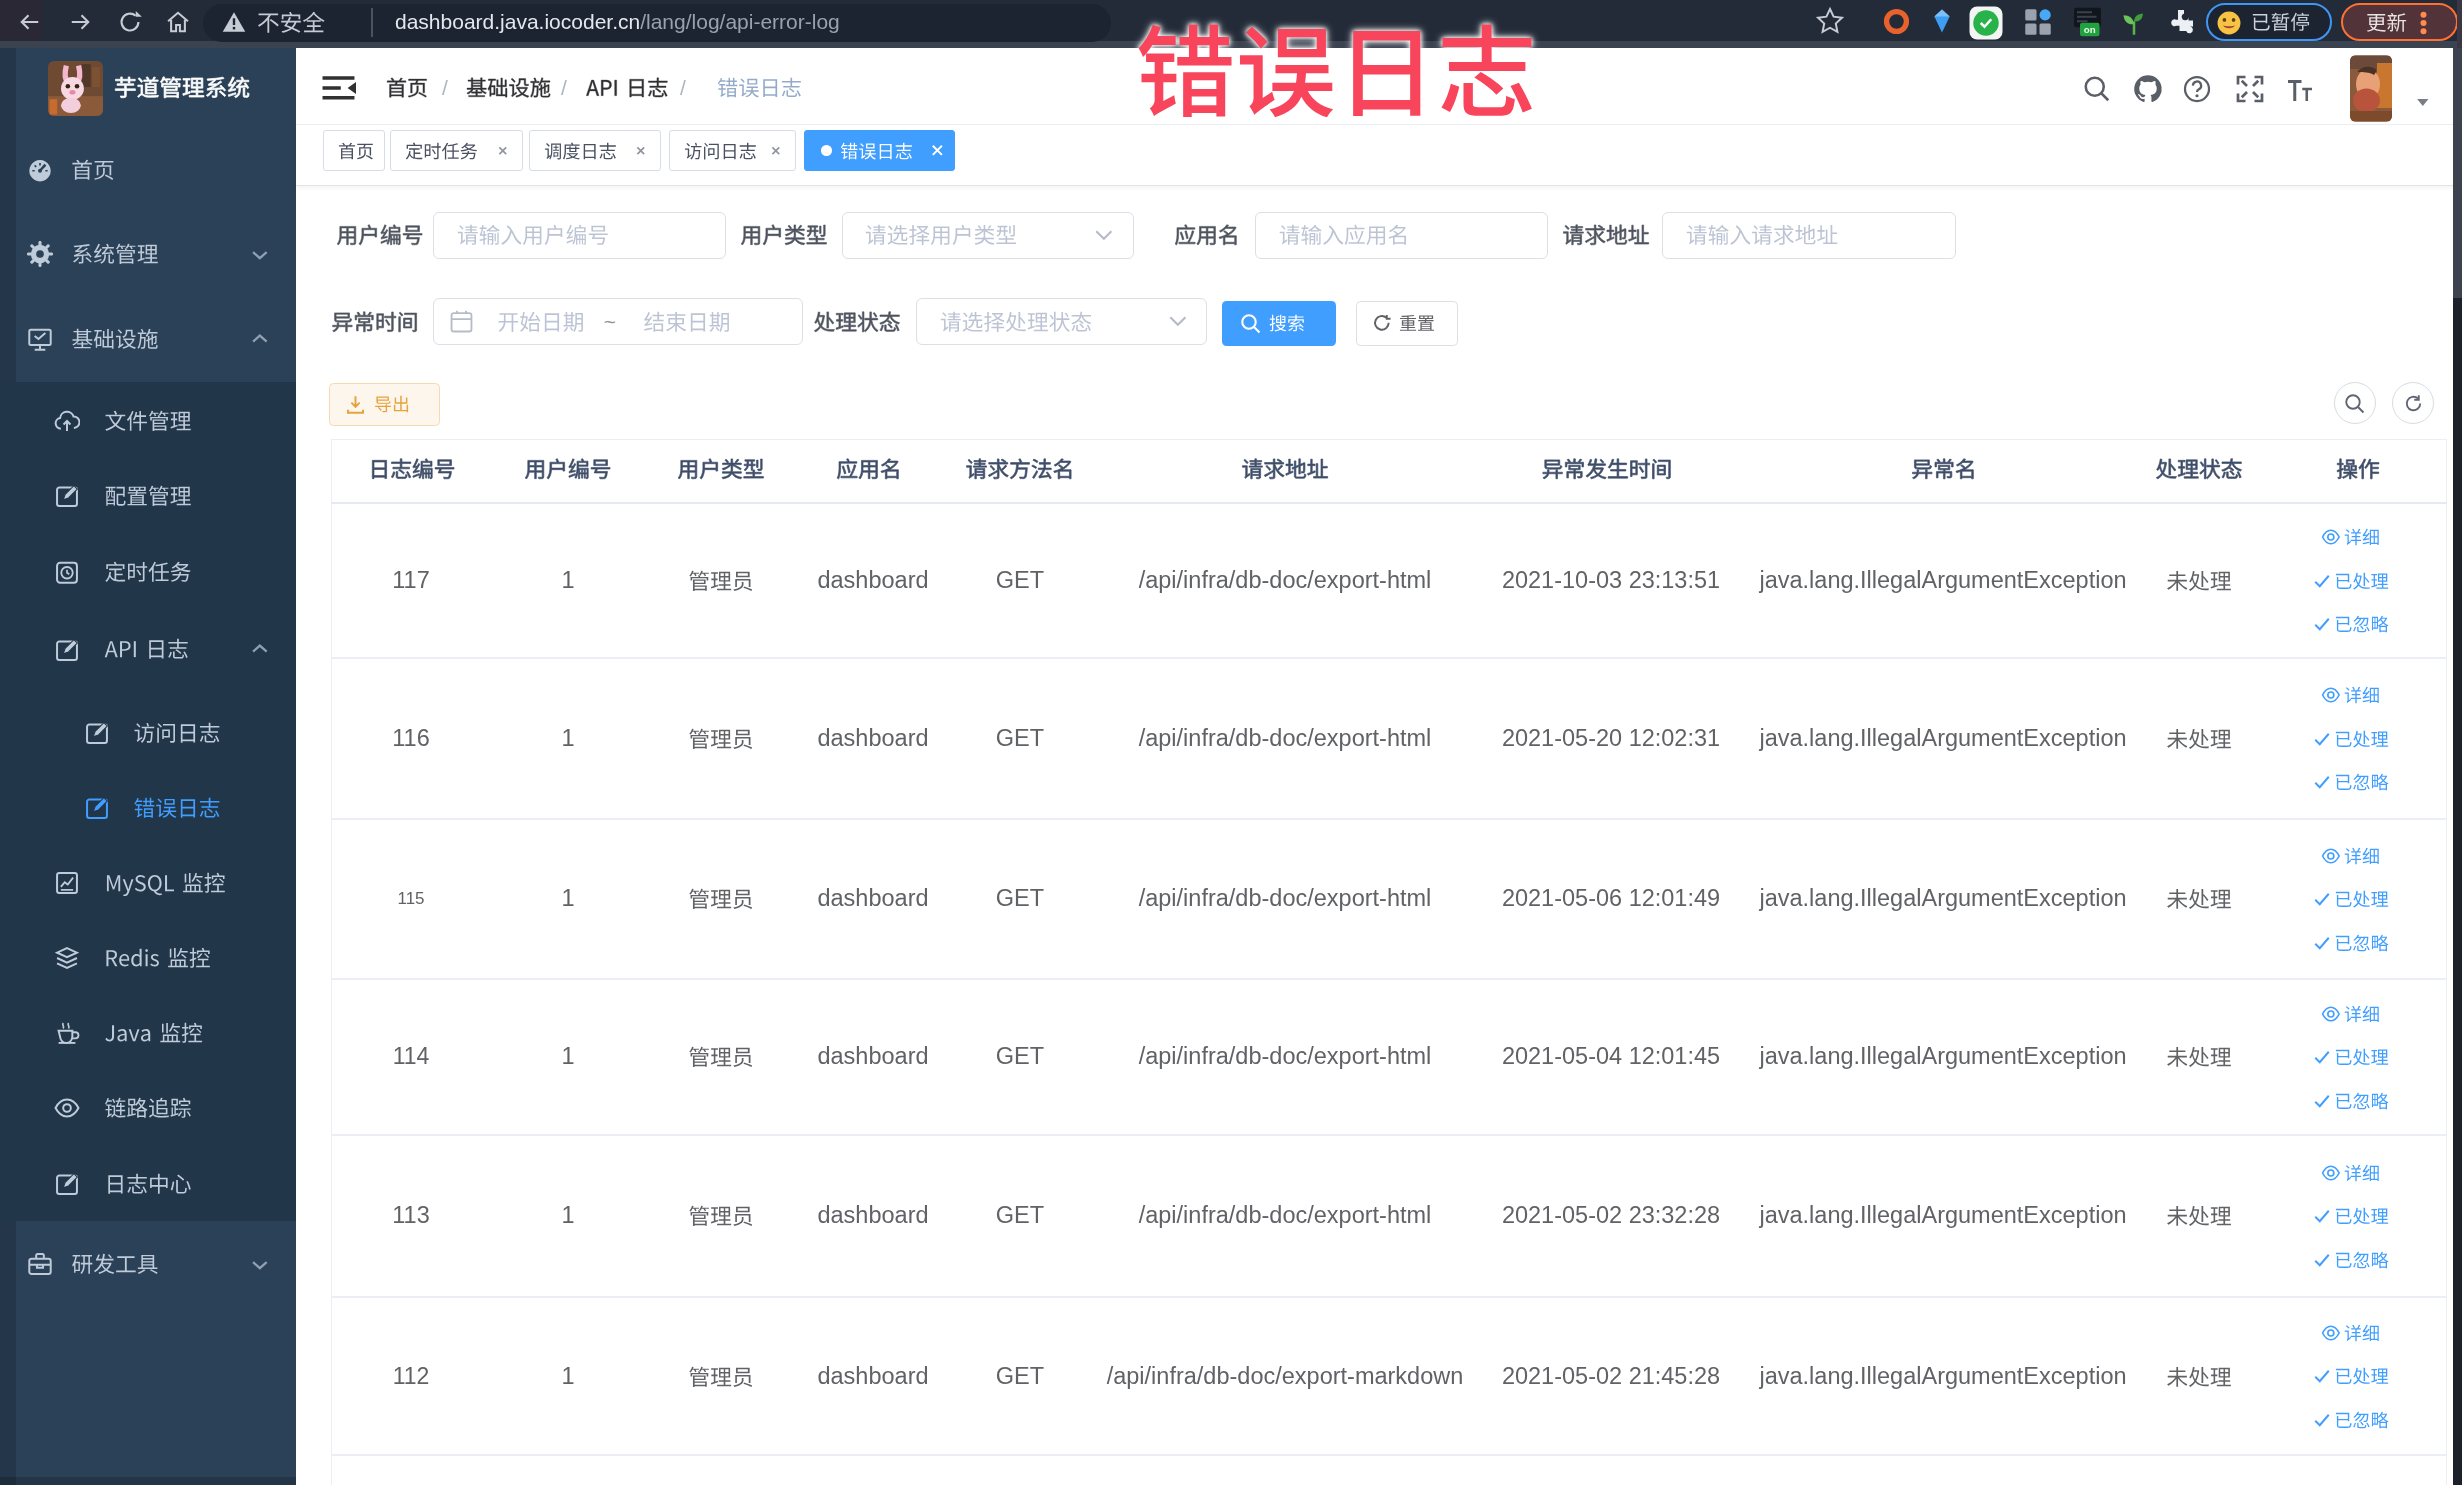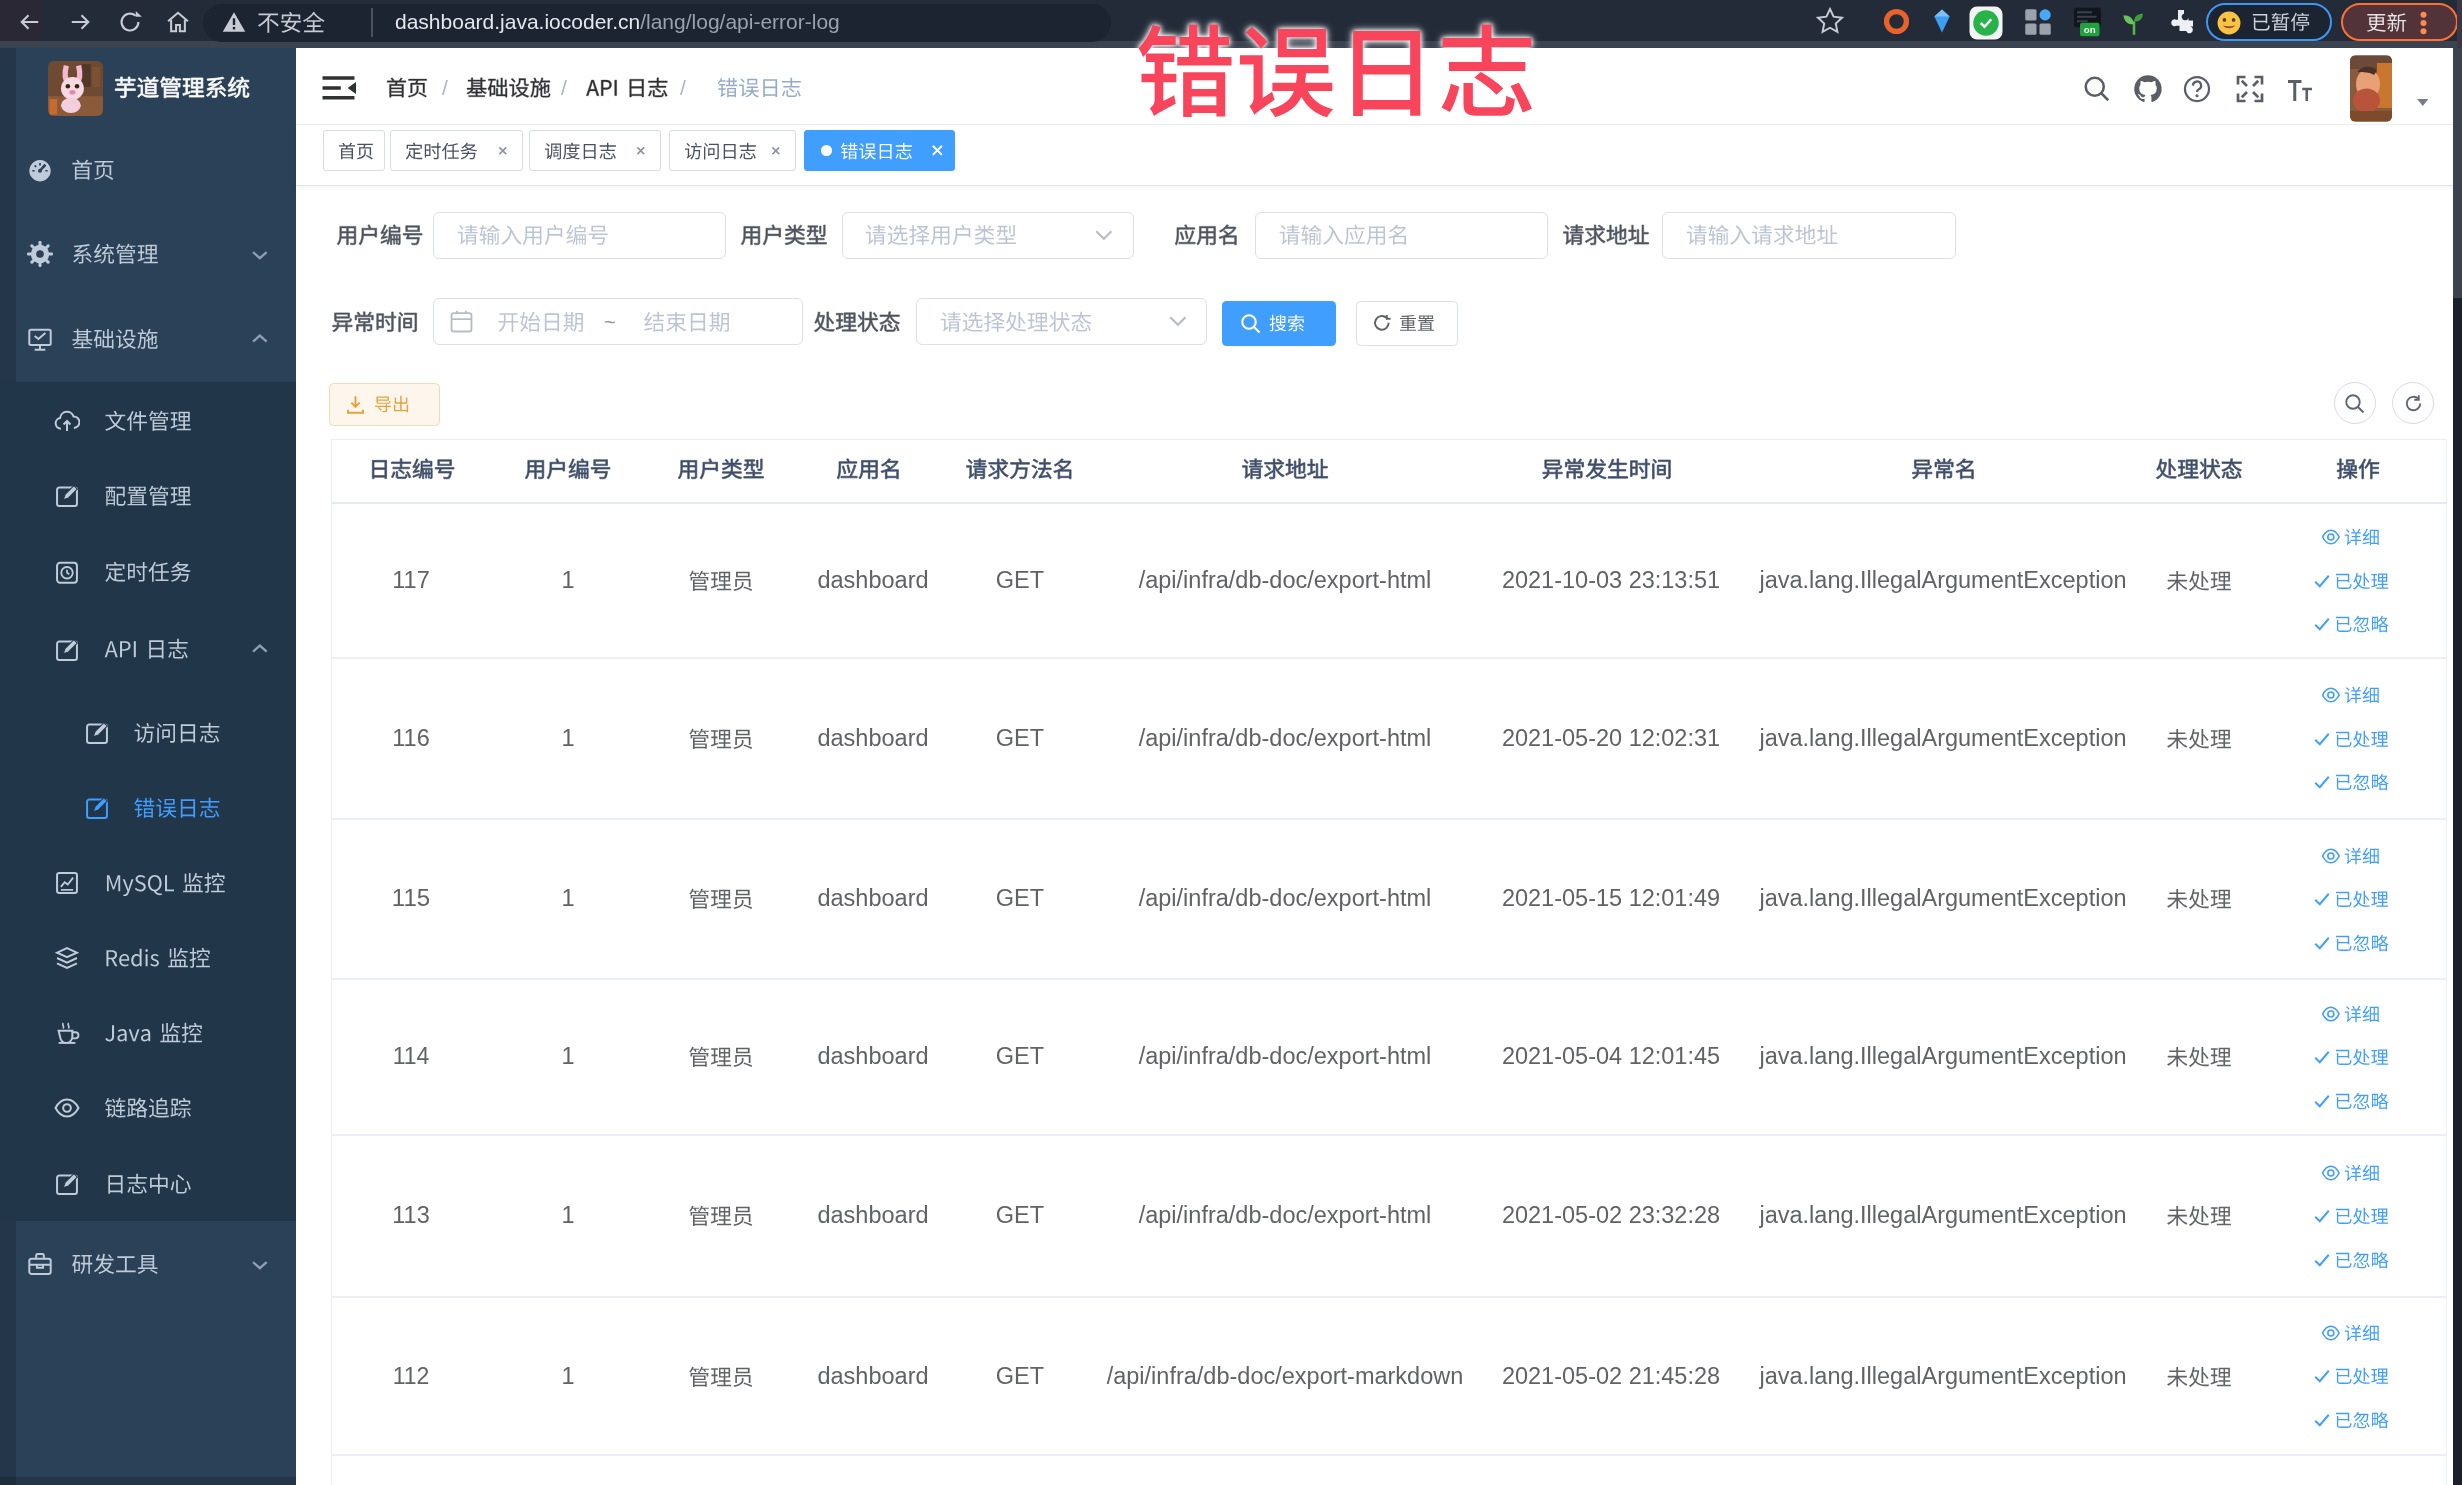--- a/index.html
+++ b/index.html
@@ -1078,35 +1078,35 @@
 <div style="position:absolute;left:2334px;top:773px;width:55px;height:19.7px">
       <svg width="55" height="19.7" viewBox="0 0 72 26" style="position:absolute;left:0;top:0">
         <g fill="#409eff" transform="translate(0,21.1) scale(0.024000,-0.024000)">
           <use href="#g3" x="0"></use>
           <use href="#g105" x="1000"></use>
           <use href="#g106" x="2000"></use>
         </g>
       </svg>
     </div>
 <div style="position:absolute;left:331px;top:978px;width:2116px;height:1.5px;background:#ebeef5"></div>
-<div style="position:absolute;left:411px;top:899px;transform:translate(-50%,-52%);font-size:24px;color:#606266;font-weight:400;white-space:nowrap;">115</div>
+<div style="position:absolute;left:411px;top:899px;transform:translate(-50%,-52%);font-size:17px;color:#606266;font-weight:400;white-space:nowrap;">115</div>
 <div style="position:absolute;left:568px;top:899px;transform:translate(-50%,-52%);font-size:23.5px;color:#606266;font-weight:400;white-space:nowrap;">1</div>
 <div style="position:absolute;left:688px;top:888px;width:66px;height:24px">
       <svg width="66" height="24" viewBox="0 0 87 32" style="position:absolute;left:0;top:0">
         <g fill="#606266" transform="translate(0,25.5) scale(0.029000,-0.029000)">
           <use href="#g10" x="0"></use>
           <use href="#g11" x="1000"></use>
           <use href="#g101" x="2000"></use>
         </g>
       </svg>
     </div>
 <div style="position:absolute;left:873px;top:899px;transform:translate(-50%,-52%);font-size:23.5px;color:#606266;font-weight:400;white-space:nowrap;">dashboard</div>
 <div style="position:absolute;left:1020px;top:899px;transform:translate(-50%,-52%);font-size:23.5px;color:#606266;font-weight:400;white-space:nowrap;">GET</div>
 <div style="position:absolute;left:1285px;top:899px;transform:translate(-50%,-52%);font-size:23.5px;color:#606266;font-weight:400;white-space:nowrap;">/api/infra/db-doc/export-html</div>
-<div style="position:absolute;left:1611px;top:899px;transform:translate(-50%,-52%);font-size:23.5px;color:#606266;font-weight:400;white-space:nowrap;">2021-05-15 12:01:49</div>
+<div style="position:absolute;left:1611px;top:899px;transform:translate(-50%,-52%);font-size:23.5px;color:#606266;font-weight:400;white-space:nowrap;">2021-05-06 12:01:49</div>
 <div style="position:absolute;left:1943px;top:899px;transform:translate(-50%,-52%);font-size:23.5px;color:#606266;font-weight:400;white-space:nowrap;">java.lang.IllegalArgumentException</div>
 <div style="position:absolute;left:2166px;top:888px;width:66px;height:24px">
       <svg width="66" height="24" viewBox="0 0 87 32" style="position:absolute;left:0;top:0">
         <g fill="#606266" transform="translate(0,25.5) scale(0.029000,-0.029000)">
           <use href="#g102" x="0"></use>
           <use href="#g88" x="1000"></use>
           <use href="#g11" x="2000"></use>
         </g>
       </svg>
     </div>

